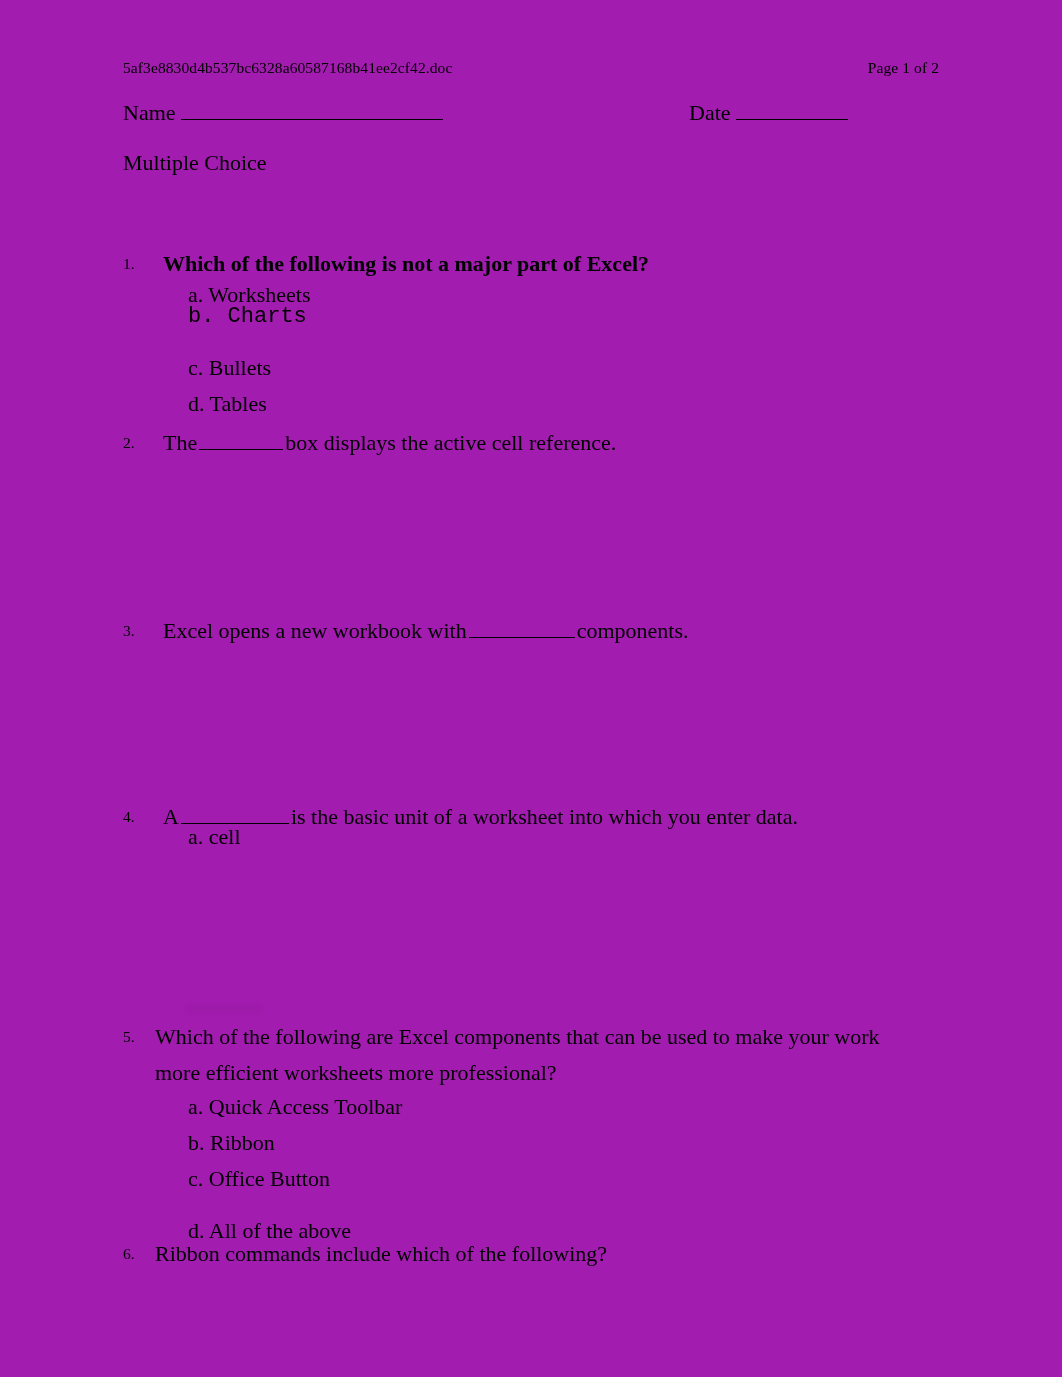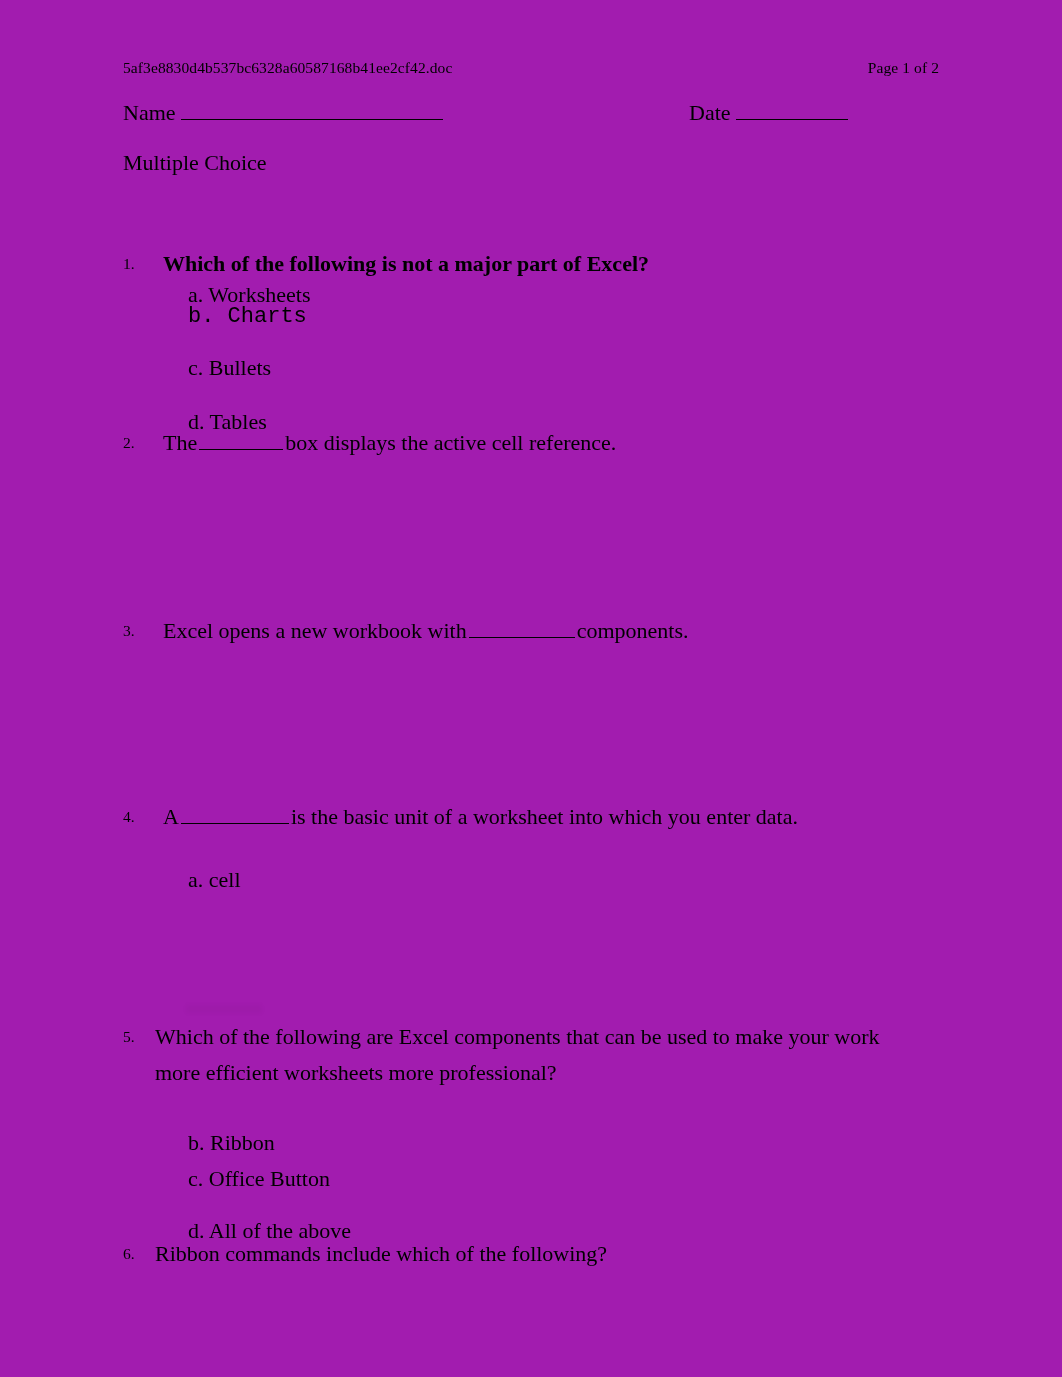--- a/index.html
+++ b/index.html
@@ -164,21 +164,21 @@
   </div>
   <div class="opt" style="top:281px;">
     <span>a. Worksheets</span>
   </div>
   <div class="opt" style="top:303px;font-family:Liberation Mono, monospace;">
     <span>b. Charts</span>
   </div>
   <div class="opt" style="top:354px;">
     <span>c. Bullets</span>
   </div>
-  <div class="opt" style="top:390px;margin-top:18px;">
+  <div class="opt" style="top:390px;">
     <span>d. Tables</span>
   </div>
 
   <div class="q" style="left:123px; top:425px; width:790px;">
     <span class="num">2.</span>
     <span class="qtext" style="padding-left:40px;">
       <span>The</span><span class="blank blank-b2"></span><span>box displays the active cell reference.</span>
     </span>
   </div>
 
@@ -188,30 +188,33 @@
       <span>Excel opens a new workbook with</span><span class="blank blank-b3"></span><span>components.</span>
     </span>
   </div>
 
   <div class="q" style="left:123px; top:799px; width:790px;">
     <span class="num">4.</span>
     <span class="qtext" style="padding-left:40px;">
       <span>A</span><span class="blank blank-b4"></span><span>is the basic unit of a worksheet into which you enter data.</span>
     </span>
   </div>
-  <div class="opt" style="top:866px;">
+  <div class="opt" style="top:823px;">
     <span>a. cell</span>
   </div>
 
   <div class="smudge"></div>
 
   <div class="q wrap" style="left:123px; top:1019px; width:790px; white-space:normal;">
     <span class="num">5.</span>
     <span class="qtext" style="padding-left:32px; display:block;">Which of the following are Excel components that can be used to make your work more efficient worksheets more professional?</span>
   </div>
+  <div class="opt" style="top:1093px;">
+    <span>a. Quick Access Toolbar</span>
+  </div>
   <div class="opt" style="top:1129px;font-family:Liberation Serif, serif;">
     <span>b. Ribbon</span>
   </div>
   <div class="opt" style="top:1165px;">
     <span>c. Office Button</span>
   </div>
   <div class="opt" style="top:1201px;margin-top:16px;">
     <span>d. All of the above</span>
   </div>
 

